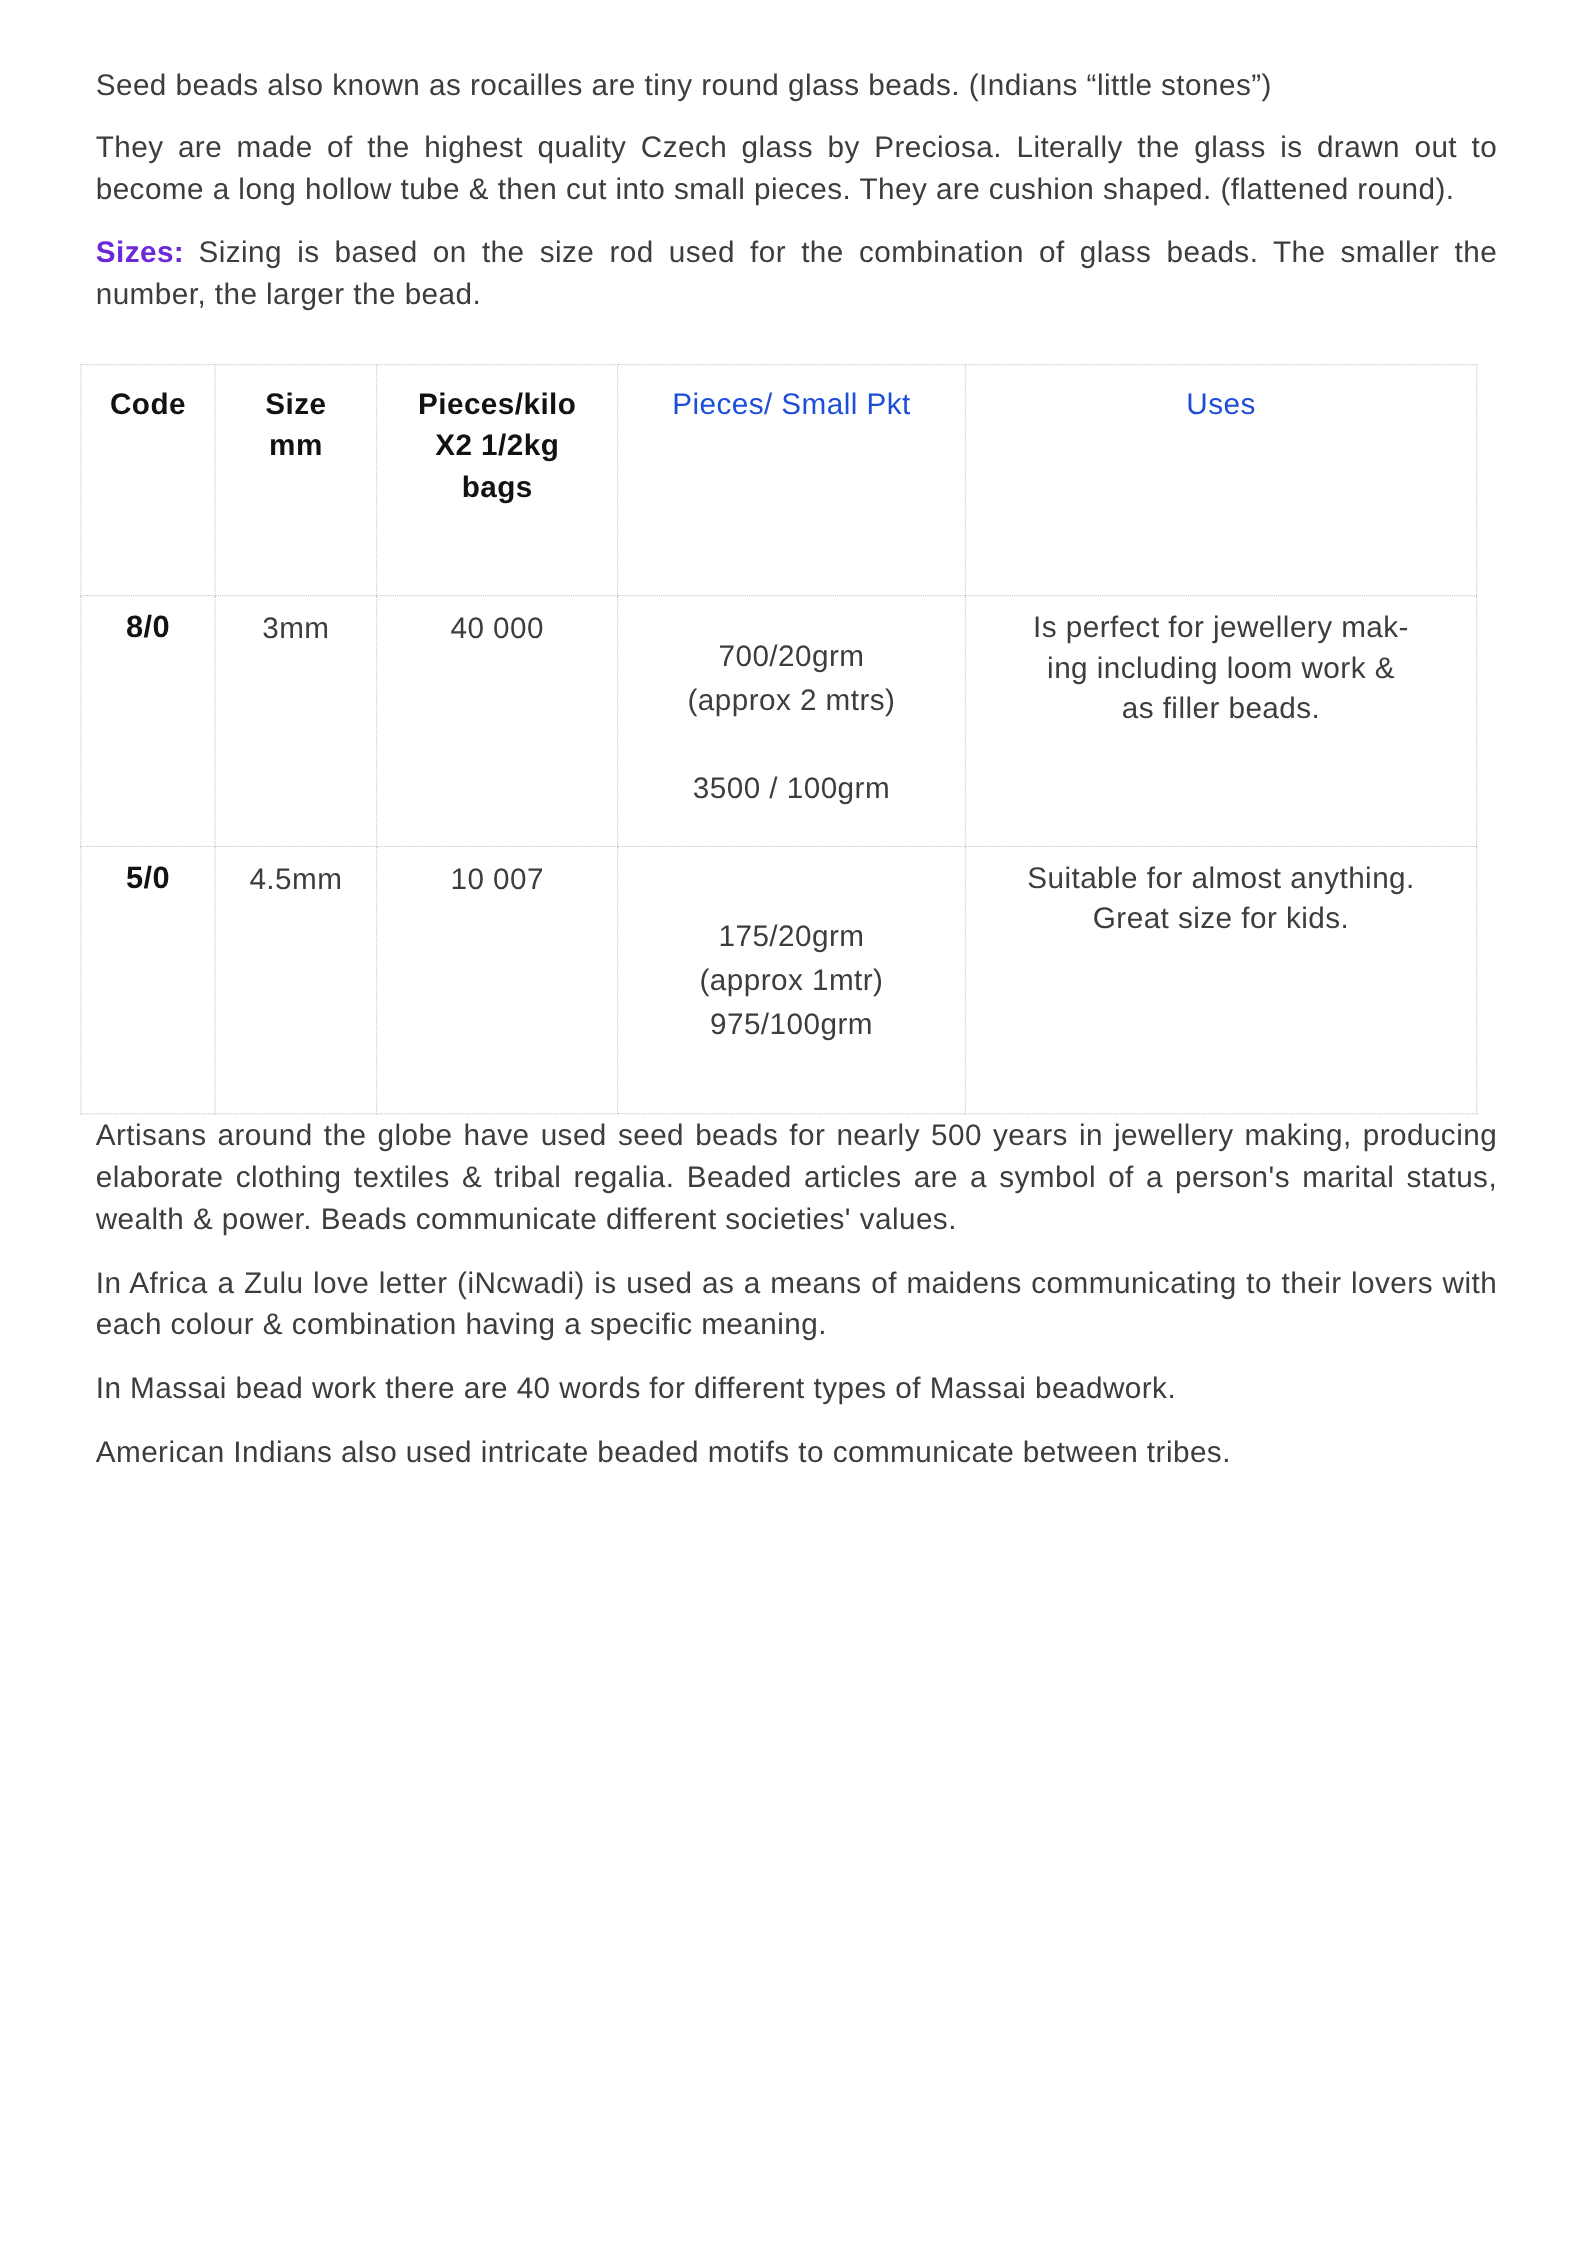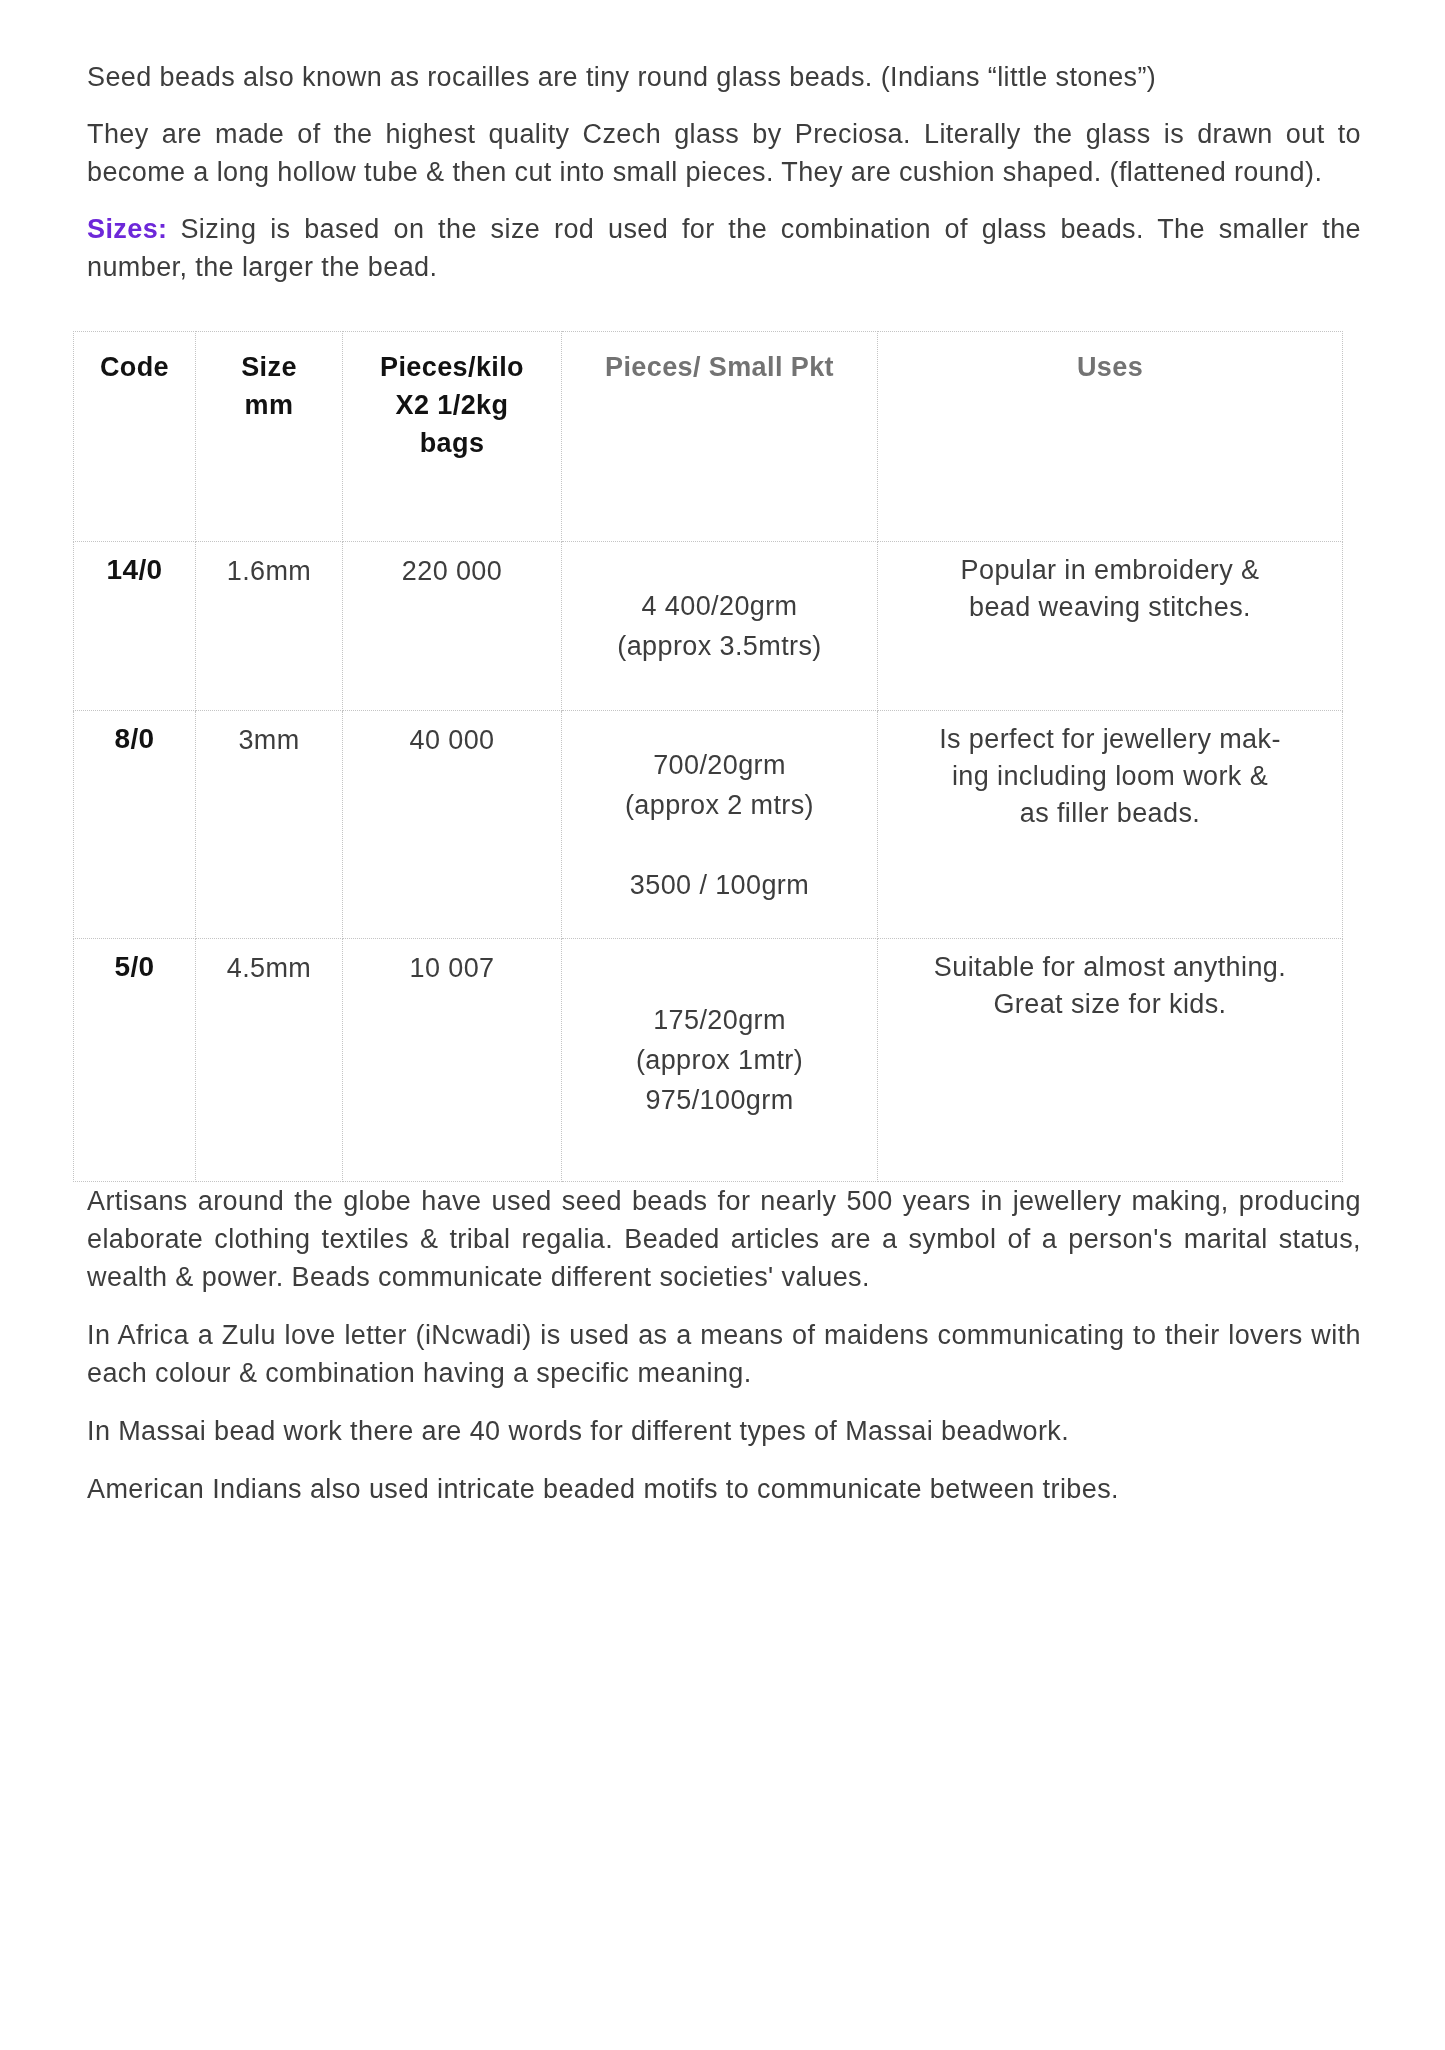--- a/index.html
+++ b/index.html
@@ -21,21 +21,21 @@
     border-collapse:collapse;table-layout:fixed;width:1269px;
   }
   .bead-table th,.bead-table td{
     border:1px dotted #c4c4c4;
     font-size:27px;letter-spacing:.4px;
     padding:0;box-sizing:border-box;
     overflow:hidden;
   }
   .bead-table th{
     vertical-align:top;padding-top:16px;text-align:center;
-    white-space:pre-line;line-height:38px;font-weight:bold;color:#737373;
+    white-space:pre-line;line-height:38px;font-weight:normal;color:#1d4ed8;
     height:210px;
   }
   .bead-table th.bold{font-weight:bold;color:#121212;}
   tr.r1 td{height:169px;}
   tr.r2 td{height:190px;}
   tr.r3 td{height:228px;}
   tr.r4 td{height:243px;}
   td.cell-code{
     font-weight:bold;color:#121212;vertical-align:top;padding-top:12px;
     text-align:center;font-size:28px;
@@ -78,29 +78,20 @@
           <th class="bold">Size
 mm</th>
           <th class="bold">Pieces/kilo
 X2 1/2kg
 bags</th>
           <th>Pieces/ Small Pkt</th>
           <th>Uses</th>
         </tr>
       </thead>
       <tbody>
-        <tr class="r1">
-          <td class="cell-code">14/0</td>
-          <td class="cell-size">1.6mm</td>
-          <td class="cell-kilo">220 000</td>
-          <td class="cell-pkt">4 400/20grm
-(approx 3.5mtrs)</td>
-          <td class="cell-uses">Popular in embroidery &amp;
-bead weaving stitches.</td>
-        </tr>
         <tr class="r3">
           <td class="cell-code">8/0</td>
           <td class="cell-size">3mm</td>
           <td class="cell-kilo">40 000</td>
           <td class="cell-pkt">700/20grm
 (approx 2 mtrs)
 
 3500 / 100grm</td>
           <td class="cell-uses">Is perfect for jewellery mak-
 ing including loom work &amp;

